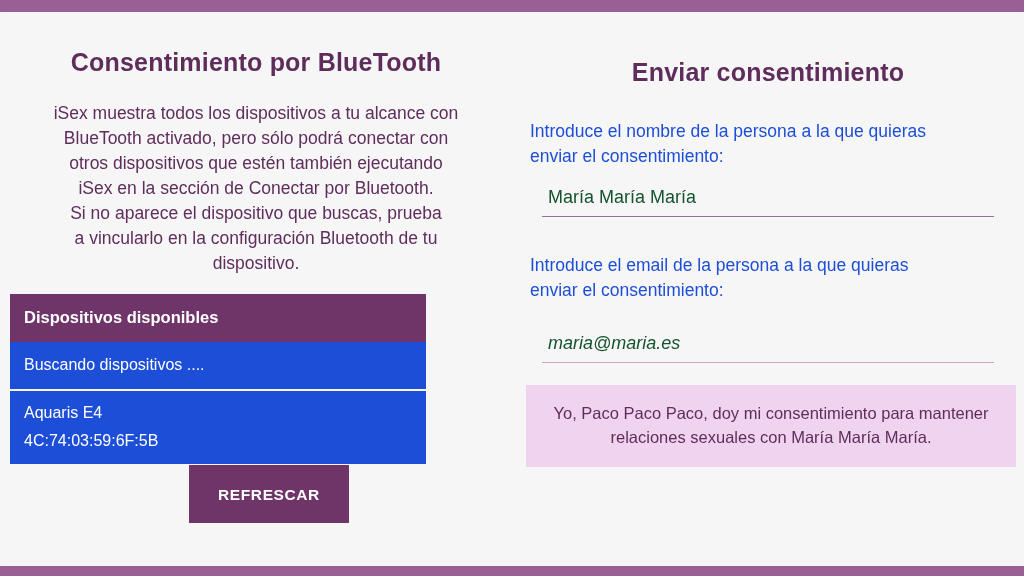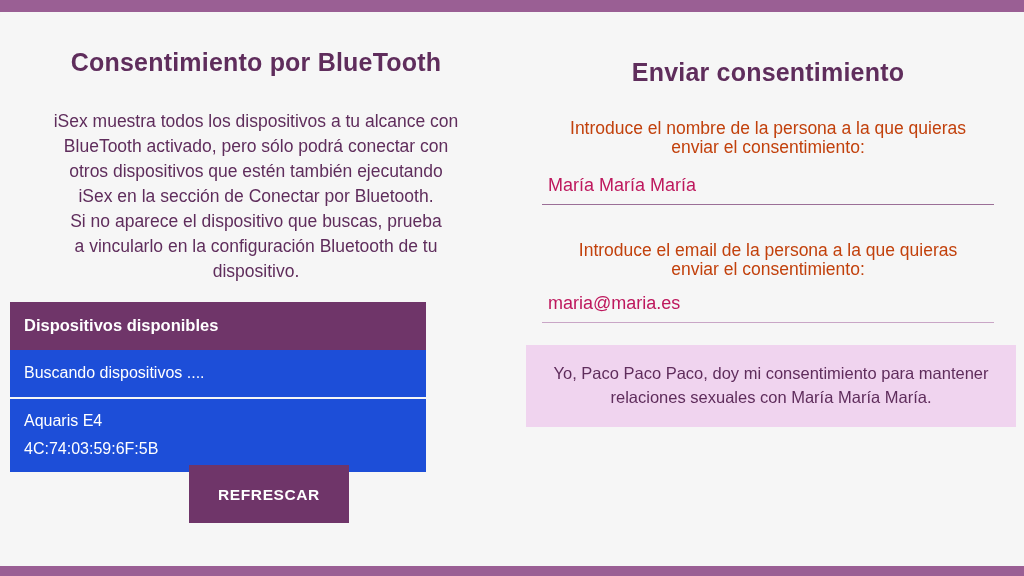--- a/index.html
+++ b/index.html
@@ -65,21 +65,21 @@
     padding-top: 36px;
   }
   .title-right {
     padding-top: 46px;
   }
   .intro {
     color: #5f2d5c;
     font-size: 17.5px;
     line-height: 25px;
     text-align: center;
-    margin: 32px 12px 0 12px;
+    margin: 24px 12px 0 12px;
     white-space: pre-line;
   }
   .list-wrap {
     margin: 18px 0 0 0;
     width: 416px;
   }
   .list-header {
     background: #6f3569;
     color: #ffffff;
     font-size: 16.5px;
@@ -119,50 +119,51 @@
   }
   .btn-refresh {
     position: absolute;
     left: 189px;
     top: 453px;
     width: 160px;
     height: 58px;
     line-height: 58px;
   }
   .field-label {
-    color: #c2410c;
+    color: #1d4ed8;
     font-size: 17.5px;
-    line-height: 19px;
-    text-align: center;
+    line-height: 25px;
+    text-align: left;
     margin: 0 4px;
     white-space: pre-line;
   }
   .label-name {
     margin-top: 32px;
   }
   .label-email {
     margin-top: 36px;
   }
   .input {
     display: block;
     width: 452px;
     margin: 14px auto 0 auto;
     background: transparent;
     border: none;
     border-bottom: 1.5px solid #9b6f97;
-    color: #be185d;
+    color: #14532d;
     font-size: 18px;
     font-family: "Liberation Sans", sans-serif;
     padding: 4px 6px 8px 6px;
     box-sizing: border-box;
     outline: none;
   }
   .input-email {
     border-bottom: 1.5px solid #c9a6c6;
-    margin-top: 10px;
+    margin-top: 26px;
+    font-style: italic;
   }
   .input-wrap {
     position: relative;
   }
   .consent-box {
     width: 490px;
     margin: 22px auto 0 auto;
     background: #f0d4ef;
     color: #5f2d5c;
     font-size: 16.5px;

